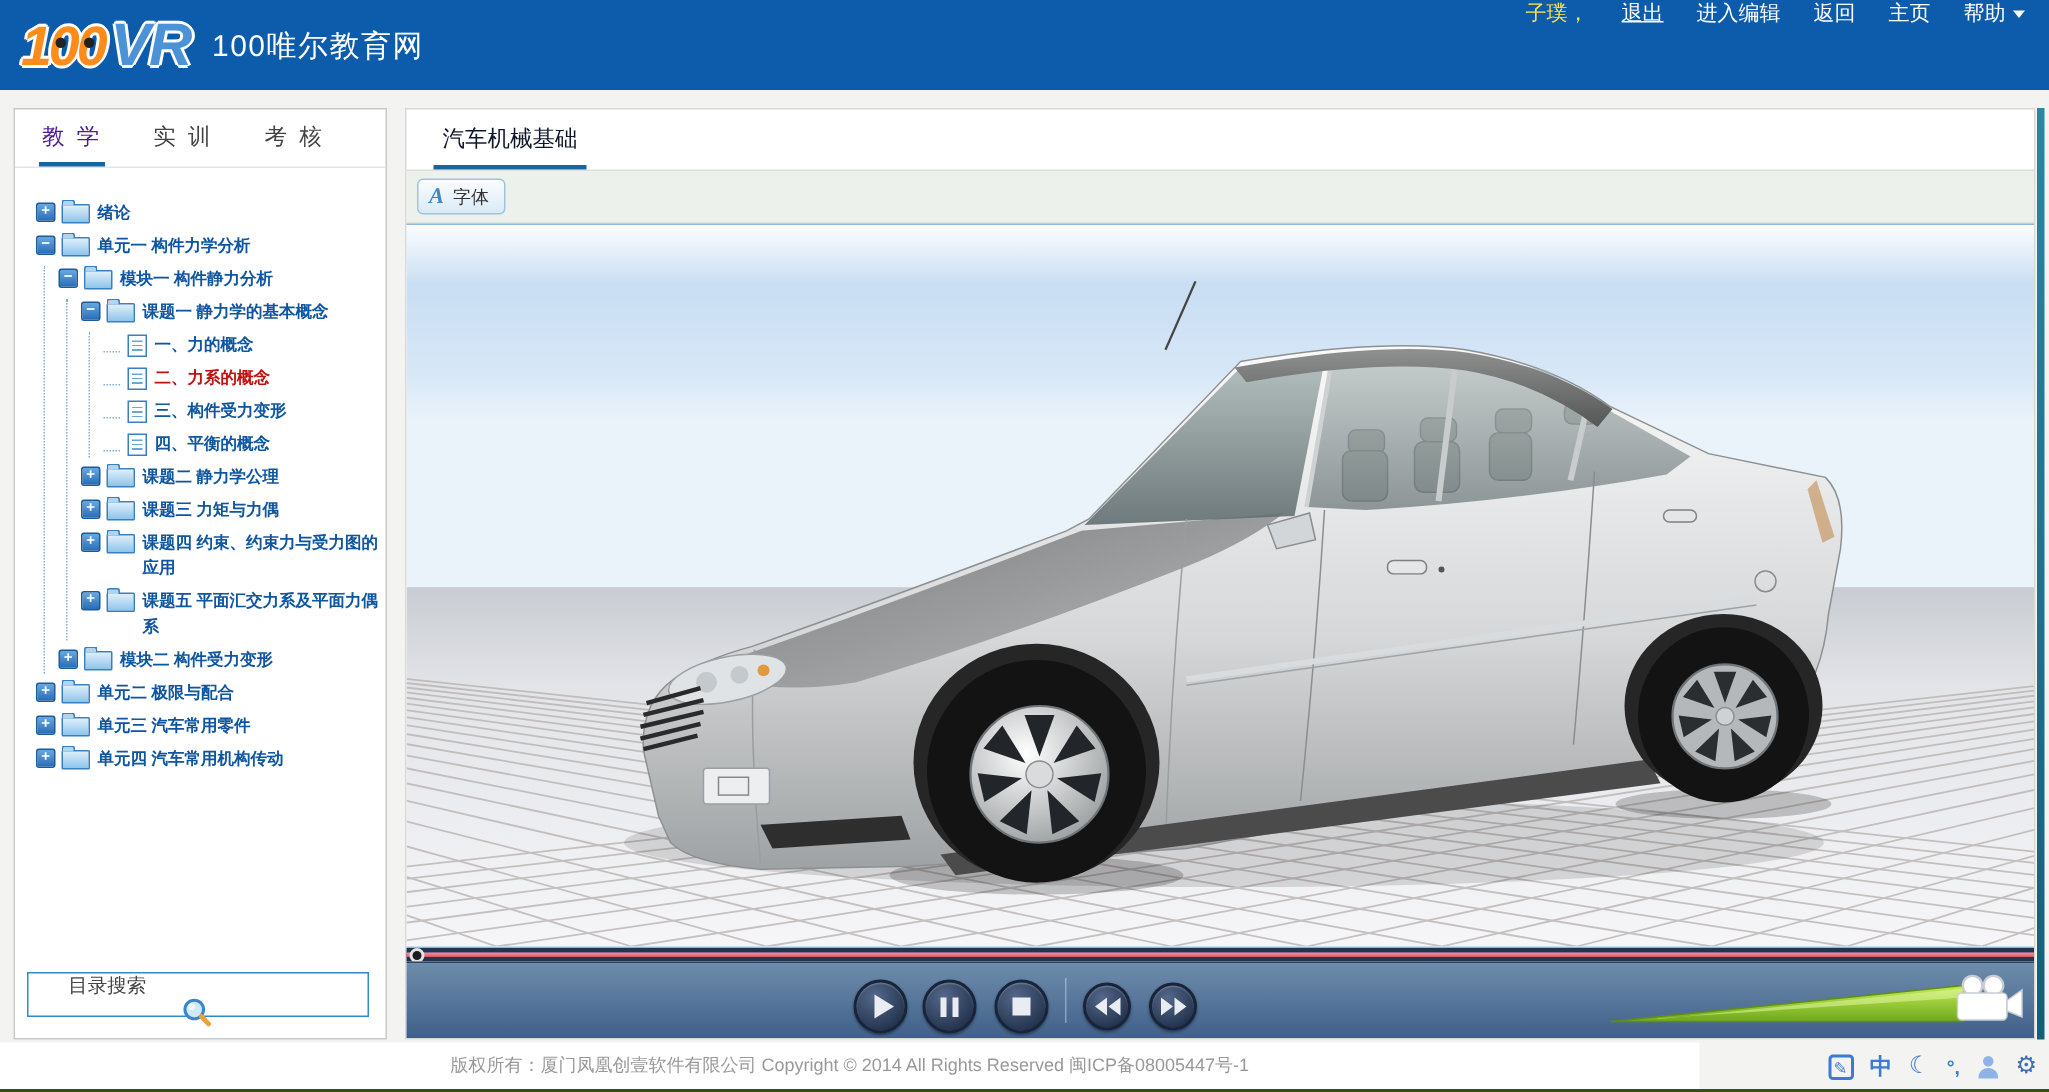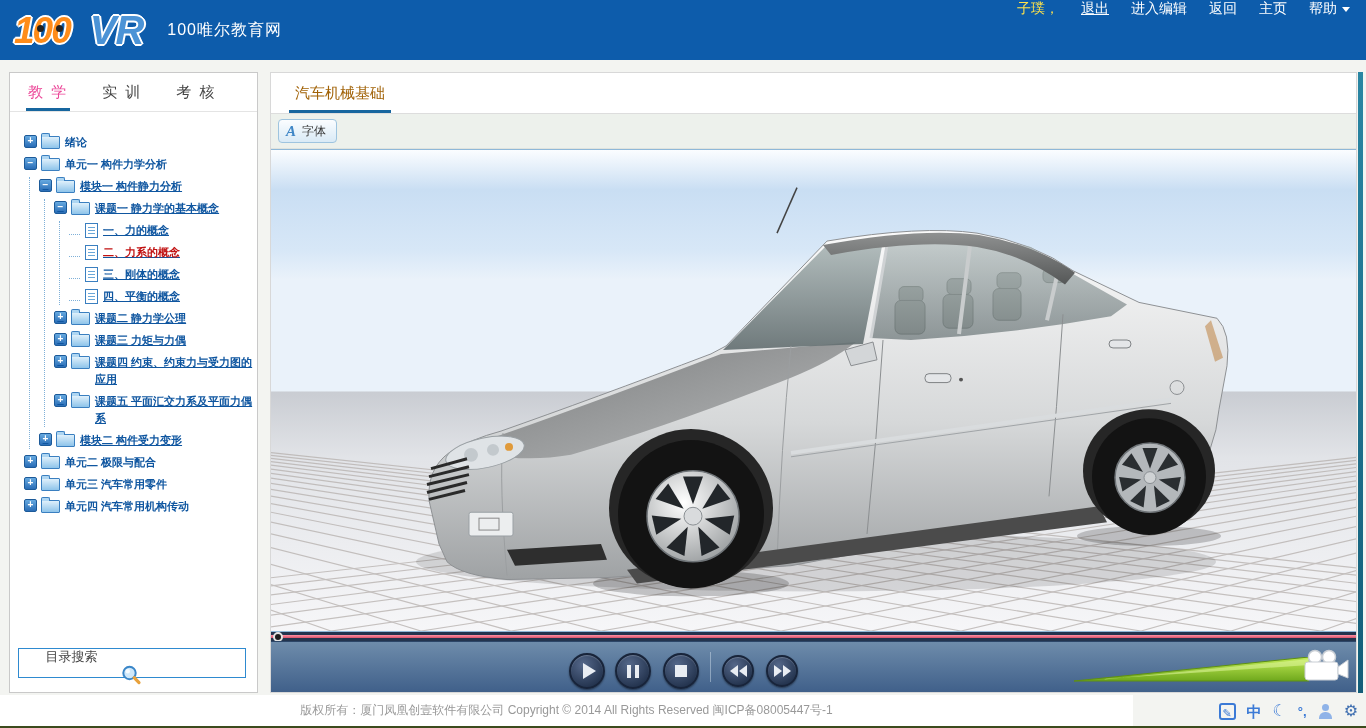--- a/index.html
+++ b/index.html
@@ -7,58 +7,58 @@
        background:#f3f4f1;font-family:"Liberation Sans","DejaVu Sans",sans-serif;
        -webkit-user-select:none;}
   
   .header{position:absolute;left:0;top:0;width:1366px;height:60px;background:#0d5cab;}
   .brand{position:absolute;left:14px;top:8px;display:flex;align-items:center;}
   .logo{display:flex;align-items:center;font-style:italic;font-weight:bold;}
   .logo-100{font-size:37px;color:#ff8c1a;letter-spacing:-2px;
     text-shadow:-2px 0 #fff,2px 0 #fff,0 -2px #fff,0 2px #fff,-1px -1px #fff,1px 1px #fff,-1px 1px #fff,1px -1px #fff;}
   .zeroeyes{position:relative;width:0;height:0;}
   .zeroeyes .pupil{position:absolute;width:7px;height:7px;background:#222;border-radius:50%;}
-  .logo-vr{font-size:40px;color:#4b93d6;margin-left:20px;letter-spacing:-1px;
+  .logo-vr{font-size:40px;color:#4b93d6;margin-left:4px;letter-spacing:-1px;
     text-shadow:-2px 0 #fff,2px 0 #fff,0 -2px #fff,0 2px #fff,-1px -1px #fff,1px 1px #fff,-1px 1px #fff,1px -1px #fff;}
-  .sitename{color:#fff;font-size:16px;margin-left:24px;letter-spacing:1px;}
+  .sitename{color:#fff;font-size:20px;margin-left:14px;letter-spacing:1px;}
   .hlinks{position:absolute;right:16px;top:0;height:60px;display:flex;align-items:flex-start;gap:22px;font-size:14px;color:#fff;}
   .hlinks .uname{color:#ffe24a;}
   .hlinks a{color:#fff;text-decoration:none;cursor:pointer;}
   .hlinks .uline{text-decoration:underline;}
   .caret{display:inline-block;width:0;height:0;border-left:4px solid transparent;border-right:4px solid transparent;border-top:5px solid #fff;margin-left:5px;vertical-align:middle;}
   
   .sidebar{position:absolute;left:9px;top:72px;width:249px;height:621px;background:#fff;border:1px solid #c9c9c9;box-sizing:border-box;}
   .side-tabs{height:38px;border-bottom:1px solid #e4e4e4;display:flex;padding-left:18px;gap:34px;}
   .side-tab{font-size:15px;color:#444;line-height:37px;letter-spacing:2px;position:relative;cursor:pointer;}
-  .side-tab.active{color:#ec4899;}
+  .side-tab.active{color:#4c1d95;}
   .side-tab.active::after{content:"";position:absolute;left:-2px;right:-2px;bottom:0;height:3px;background:#17669f;}
   .tree{position:absolute;left:0;right:0;top:46px;bottom:84px;overflow:hidden;padding:10px 4px 0 14px;
         font-size:11px;font-weight:bold;color:#0f56a0;line-height:17px;}
   .trow{display:flex;align-items:flex-start;margin:4px 0;cursor:pointer;}
   .trow .lbl{flex:1;padding-top:1px;}
   .trow.sel{color:#c11212;}
   .exp{flex:0 0 11px;height:11px;margin:2px 4px 0 0;background:linear-gradient(#66a9e0,#2a6db6);
        border:1px solid #1c5a99;border-radius:2px;color:#fff;font-size:10px;line-height:9px;text-align:center;cursor:pointer;box-sizing:content-box;}
   .exp.plus::before{content:"+";} .exp.minus::before{content:"−";}
   .stub{flex:0 0 11px;height:8px;margin:5px 4px 0 0;border-bottom:1px dotted #7fb0d8;}
   .fold{flex:0 0 17px;height:11px;margin:3px 5px 0 0;position:relative;
         background:linear-gradient(#dff0fb,#8ec4ea);border:1px solid #3a7fc0;border-radius:1px;}
   .fold::before{content:"";position:absolute;top:-4px;left:-1px;width:7px;height:3px;background:#aed6f2;border:1px solid #3a7fc0;border-bottom:none;border-radius:2px 2px 0 0;}
   .doc{flex:0 0 11px;height:13px;margin:2px 5px 0 1px;background:#fff;border:1px solid #3a7fc0;position:relative;}
   .doc::before{content:"";position:absolute;left:2px;top:3px;right:2px;height:8px;
         background:repeating-linear-gradient(#6aa7d8 0 1px,transparent 1px 3px);}
-  .branch{margin-left:5px;border-left:1px dotted #7fb0d8;padding-left:9px;text-decoration:underline;}
+  .branch{margin-left:5px;border-left:1px dotted #7fb0d8;padding-left:9px;}
   .search{position:absolute;left:8px;right:11px;bottom:14px;height:28px;border:1px solid #2e8ad0;display:flex;align-items:center;background:#fff;flex-direction:column;}
   .search input{flex:1;border:none;outline:none;font-size:13px;padding:0 4px 0 7px;color:#333;font-family:inherit;background:transparent;}
   .search input::placeholder{color:#444;opacity:1;}
   .search .mag{flex:0 0 22px;height:22px;margin-right:3px;cursor:pointer;}
   
   .main{position:absolute;left:270px;top:72px;width:1087px;height:621px;background:#fff;border:1px solid #d8d8d8;box-sizing:border-box;display:flex;flex-direction:column;}
   .tabrow{height:40px;border-bottom:1px solid #ddd;flex:0 0 auto;}
-  .mtab{display:inline-block;margin-left:20px;padding:0 4px;font-size:15px;color:#a16207;line-height:39px;position:relative;cursor:pointer;}
+  .mtab{display:inline-block;margin-left:20px;padding:0 4px;font-size:15px;color:#0f172a;line-height:39px;position:relative;cursor:pointer;}
   .mtab::after{content:"";position:absolute;left:-2px;right:-2px;bottom:-1px;height:3px;background:#17669f;}
   .toolbar{height:34px;flex:0 0 auto;background:#edf1ec;border-bottom:1px solid #dfe3de;display:flex;align-items:center;padding-left:7px;}
   .fontbtn{height:22px;padding:0 10px 0 7px;border:1px solid #9ec4df;border-radius:4px;background:linear-gradient(#fbfdff,#d9eaf6);
            font-size:12px;color:#333;display:flex;align-items:center;gap:6px;cursor:pointer;}
   .fontbtn .aicon{font-family:"Liberation Serif","DejaVu Serif",serif;font-style:italic;font-weight:bold;color:#3f86c6;font-size:15px;line-height:1;}
   .viewer{flex:1;position:relative;border:1px solid #8fb8d8;border-left:none;border-right:none;overflow:hidden;cursor:grab;}
   .viewer svg{position:absolute;left:0;top:0;width:100%;height:100%;}
   .progress{height:9px;background:#23344e;position:relative;flex:0 0 auto;}
   .pline{position:absolute;left:0;right:0;top:3px;height:3px;background:linear-gradient(#ff93a6,#d8536a);}
   .phandle{position:absolute;left:2px;top:0;width:10px;height:10px;border-radius:50%;background:#1c1c1c;border:2px solid #e3e3e3;box-sizing:border-box;cursor:pointer;}
@@ -154,21 +154,21 @@
             <span class="lbl">一、力的概念</span>
           </div>
           <div class="trow sel">
             <span class="stub"></span>
             <span class="doc"></span>
             <span class="lbl">二、力系的概念</span>
           </div>
           <div class="trow">
             <span class="stub"></span>
             <span class="doc"></span>
-            <span class="lbl">三、刚体的概念</span>
+            <span class="lbl">三、构件受力变形</span>
           </div>
           <div class="trow">
             <span class="stub"></span>
             <span class="doc"></span>
             <span class="lbl">四、平衡的概念</span>
           </div>
         </div>
         <div class="trow">
           <span class="exp plus"></span>
           <span class="fold"></span>

